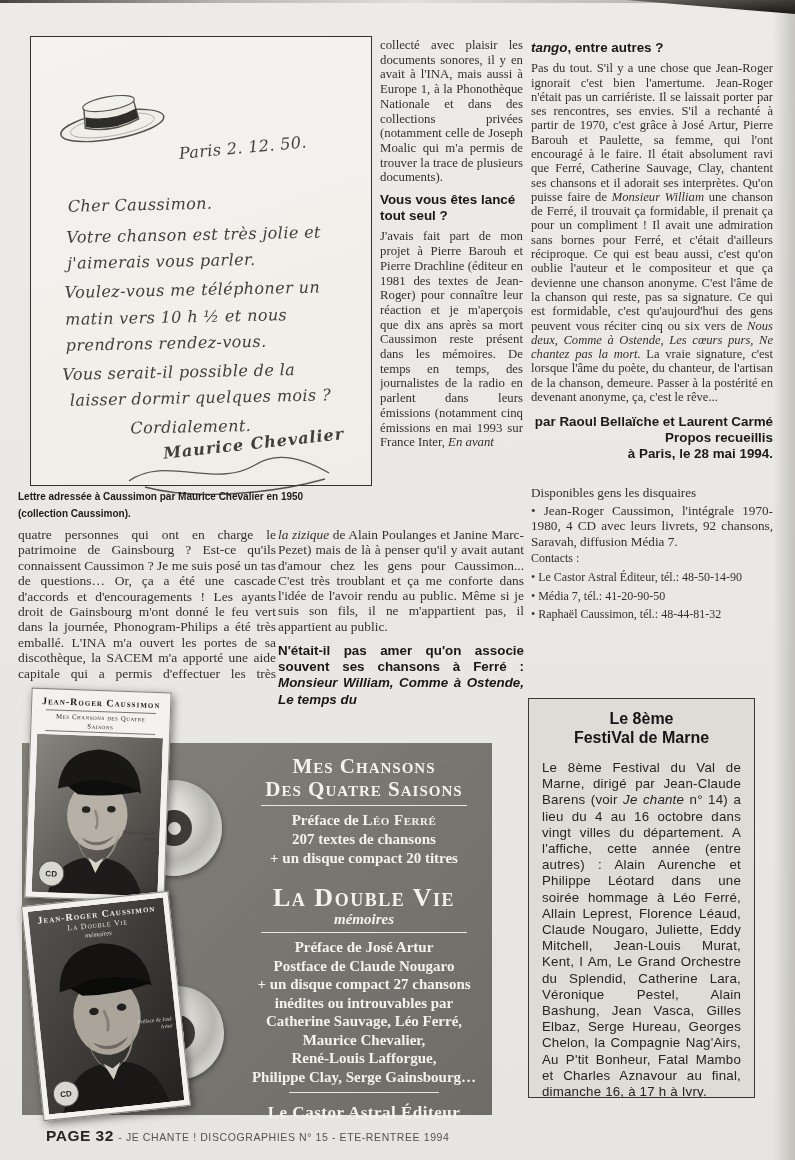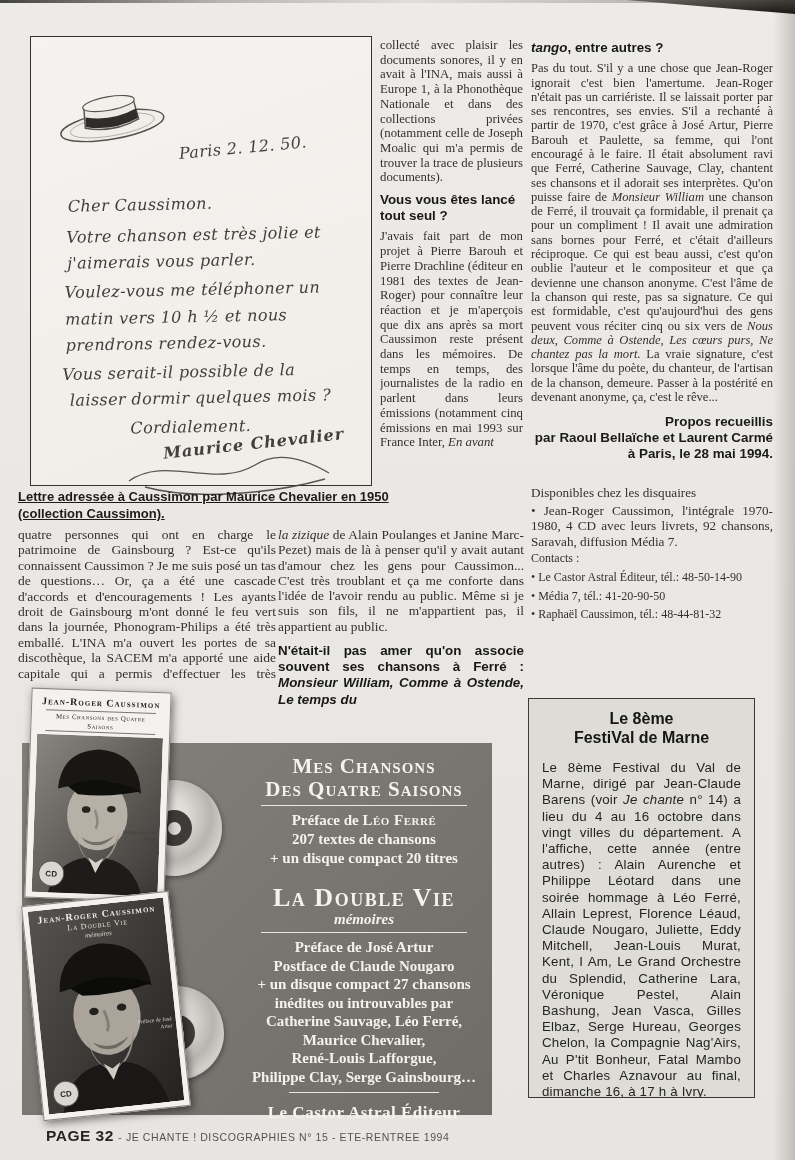--- a/index.html
+++ b/index.html
@@ -32,22 +32,22 @@
   .hw-l2 { left:33px; top:243px; }
   .hw-l3 { left:33px; top:270px; }
   .hw-l4 { left:33px; top:296px; }
   .hw-l5 { left:29px; top:325px; }
   .hw-l6 { left:36px; top:351px; }
   .hw-close { left:96px; top:380px; }
   .hw-sig { left:128px; top:398px; font-size:23px; font-weight:bold; transform:rotate(-5deg); letter-spacing:1px; }
   .flourish { position:absolute; left:92px; top:404px; width:215px; height:56px; }
 
   .caption { position:absolute; left:18px; top:489px; width:372px;
-    font-family:"Liberation Sans", sans-serif; font-weight:bold; font-size:13px;
-    line-height:16.5px; color:#1c1b19;text-decoration:underline; }
+    font-family:"Liberation Sans", sans-serif; font-weight:bold; font-size:10px;
+    line-height:16.5px; color:#1c1b19; }
 
   
   .serif-body { text-align:justify; color:#34312d; }
   .serif-body i { font-style:italic; }
   .col-left-lower { position:absolute; left:18px; top:527px; width:258px; height:156px;
     font-size:13.5px; line-height:15.4px; overflow:hidden; }
   .col-mid-top { position:absolute; left:380px; top:38px; width:143px; height:488px;
     font-size:12.8px; line-height:14.7px; overflow:hidden; }
   .col-mid-lower { position:absolute; left:278px; top:527px; width:246px; height:200px;
     font-size:13.4px; line-height:15.3px; }
@@ -185,26 +185,26 @@
     <div><i>la zizique</i><span> de Alain Poulanges et Janine Marc-Pezet) mais de là à penser qu'il y avait autant d'amour chez les gens pour Caussimon... C'est très troublant et ça me conforte dans l'idée de l'avoir rendu au public. Même si je suis son fils, il ne m'appartient pas, il appartient au public.</span></div>
     <div class="q justify"><span>N'était-il pas amer qu'on associe souvent ses chansons à Ferré : </span><i>Monsieur William, Comme à Ostende, Le temps du</i></div>
   </div>
 
   <div class="col-right serif-body">
     <div class="q" style="margin-top:0;"><i>tango</i><span>, entre autres ?</span></div>
     <div>
       <span>Pas du tout. S'il y a une chose que Jean-Roger ignorait c'est bien l'amertume. Jean-Roger n'était pas un carriériste. Il se laissait porter par ses rencontres, ses envies. S'il a rechanté à partir de 1970, c'est grâce à José Artur, Pierre Barouh et Paulette, sa femme, qui l'ont encouragé à le faire. Il était absolument ravi que Ferré, Catherine Sauvage, Clay, chantent ses chansons et il adorait ses interprètes. Qu'on puisse faire de </span><i>Monsieur William</i><span> une chanson de Ferré, il trouvait ça formidable, il prenait ça pour un compliment ! Il avait une admiration sans bornes pour Ferré, et c'était d'ailleurs réciproque. Ce qui est beau aussi, c'est qu'on oublie l'auteur et le compositeur et que ça devienne une chanson anonyme. C'est l'âme de la chanson qui reste, pas sa signature. Ce qui est formidable, c'est qu'aujourd'hui des gens peuvent vous réciter cinq ou six vers de </span><i>Nous deux, Comme à Ostende, Les cœurs purs, Ne chantez pas la mort.</i><span> La vraie signature, c'est lorsque l'âme du poète, du chanteur, de l'artisan de la chanson, demeure. Passer à la postérité en devenant anonyme, ça, c'est le rêve...</span>
     </div>
     <div class="byline">
+      <div>par Raoul Bellaïche et Laurent Carmé</div>
       <div>Propos recueillis</div>
-      <div>par Raoul Bellaïche et Laurent Carmé</div>
       <div>à Paris, le 28 mai 1994.</div>
     </div>
     <div class="avail">
-      <p>Disponibles chez les disquaires</p>
+      <p>Disponibles gens les disquaires</p>
       <p>• Jean-Roger Caussimon, l'intégrale 1970-1980, 4 CD avec leurs livrets, 92 chansons, Saravah, diffusion Média 7.</p>
     </div>
     <div class="contacts">
       <p>Contacts :</p>
       <p>• Le Castor Astral Éditeur, tél.: 48-50-14-90</p>
       <p>• Média 7, tél.: 41-20-90-50</p>
       <p>• Raphaël Caussimon, tél.: 48-44-81-32</p>
     </div>
   </div>
 

